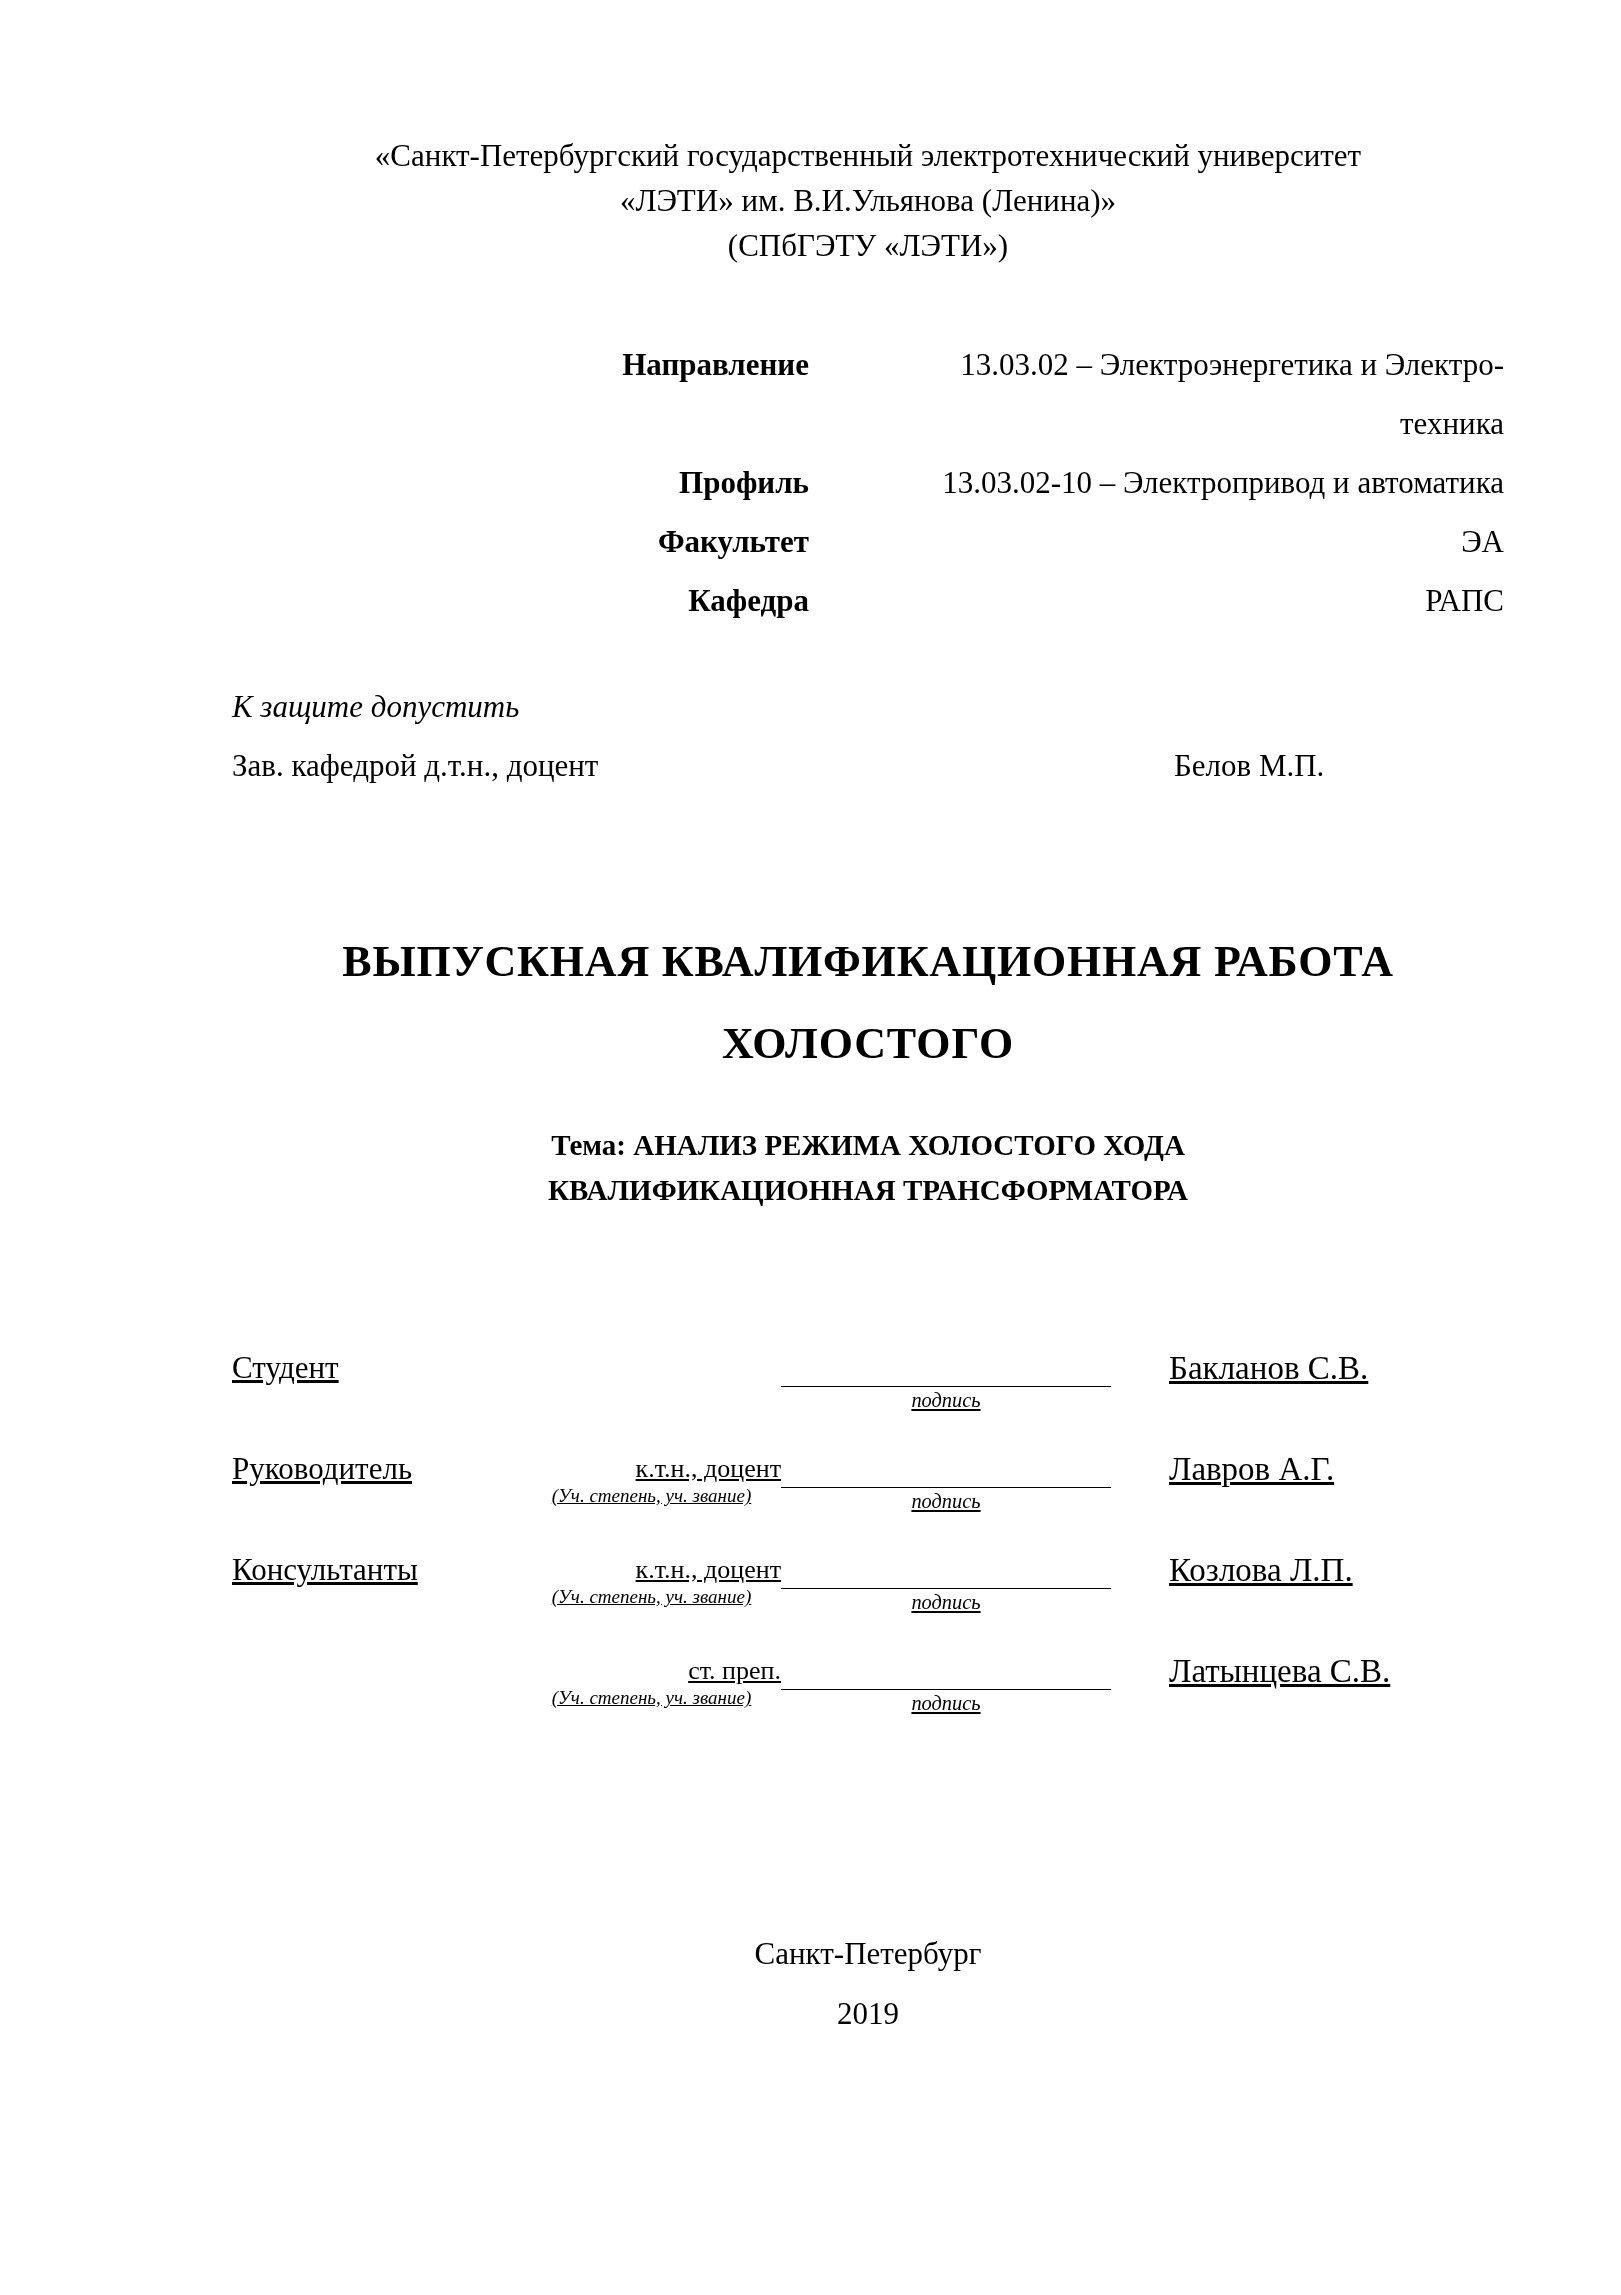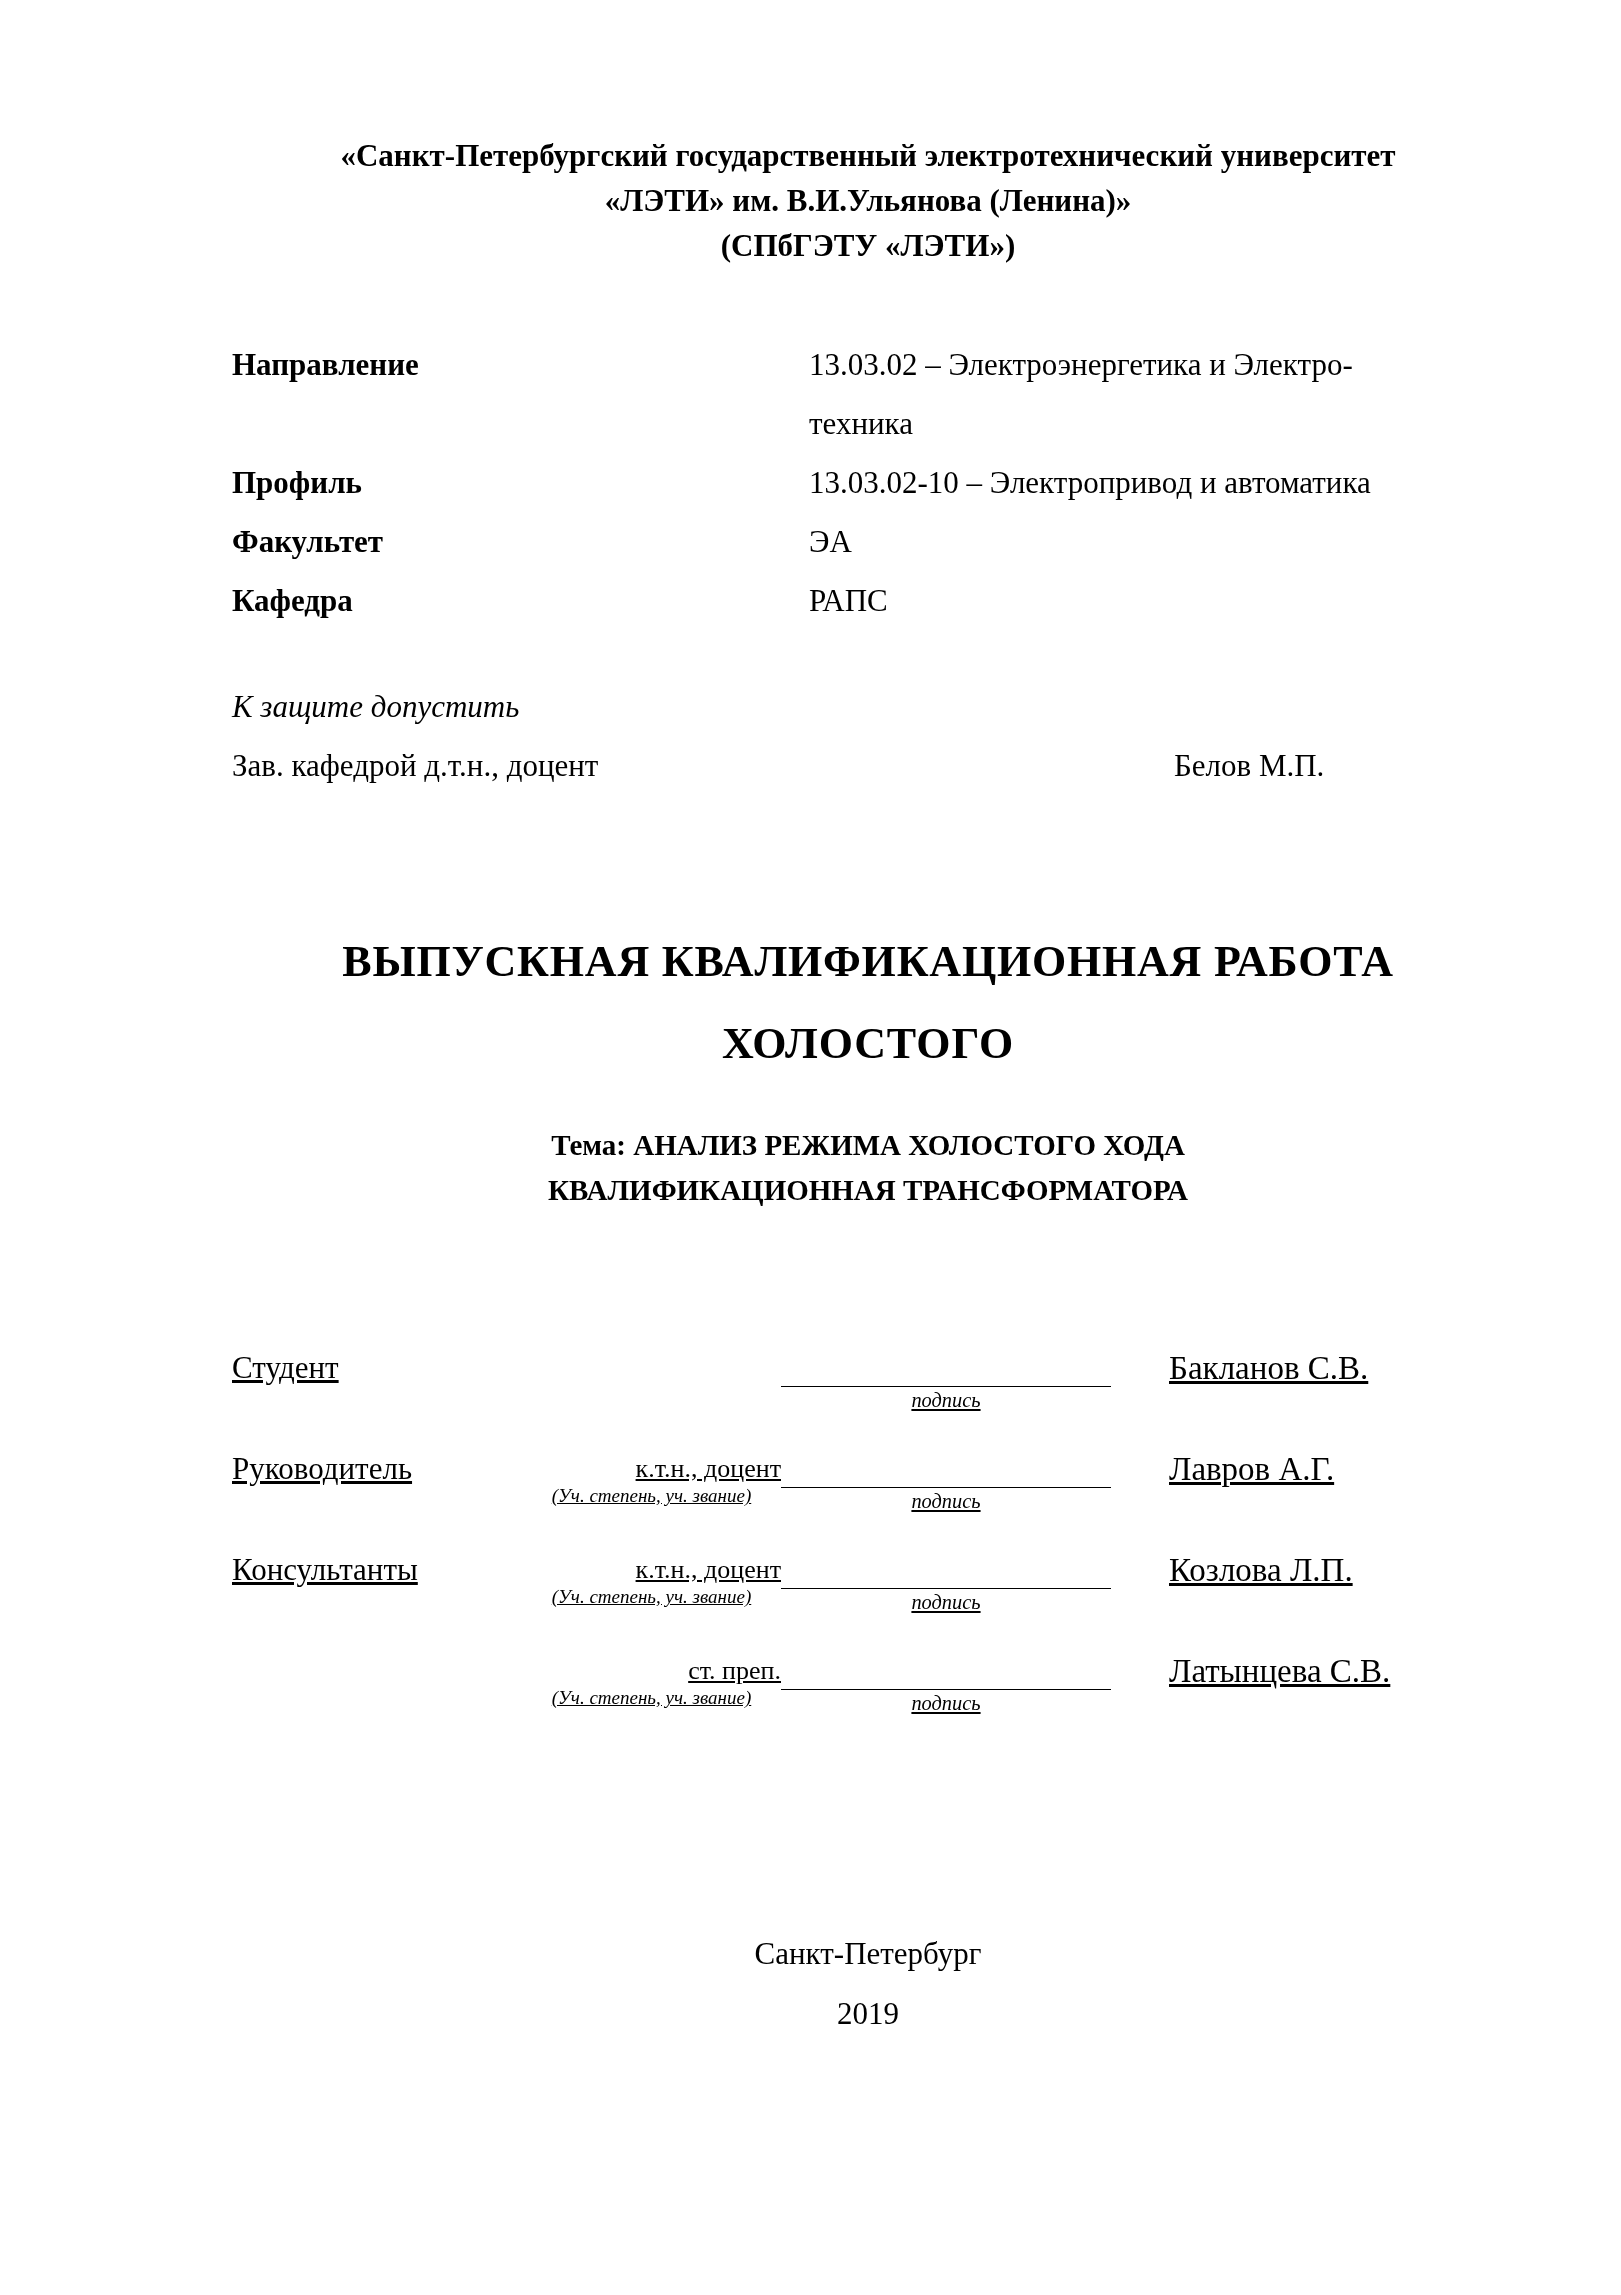--- a/index.html
+++ b/index.html
@@ -12,27 +12,27 @@
     background: #ffffff;
     font-family: "Liberation Serif", "DejaVu Serif", serif;
     color: #000000;
     padding: 133px 118px 0 232px;
   }
   .content { width: 100%; }
 
   
   .uni-header {
     text-align: center;
-    font-weight: bold;
+    font-weight: normal;
     font-size: 31px;
     line-height: 45px;
   }
 
   
-  .info-block { margin-top: 67px; }
+  .info-block { margin-top: 67px; text-align: right; }
   .info-row {
     display: grid;
     grid-template-columns: 577px 1fr;
     font-size: 31px;
     line-height: 59px;
   }
   .info-label { font-weight: bold; }
   .info-value { font-weight: normal; }
 
   

